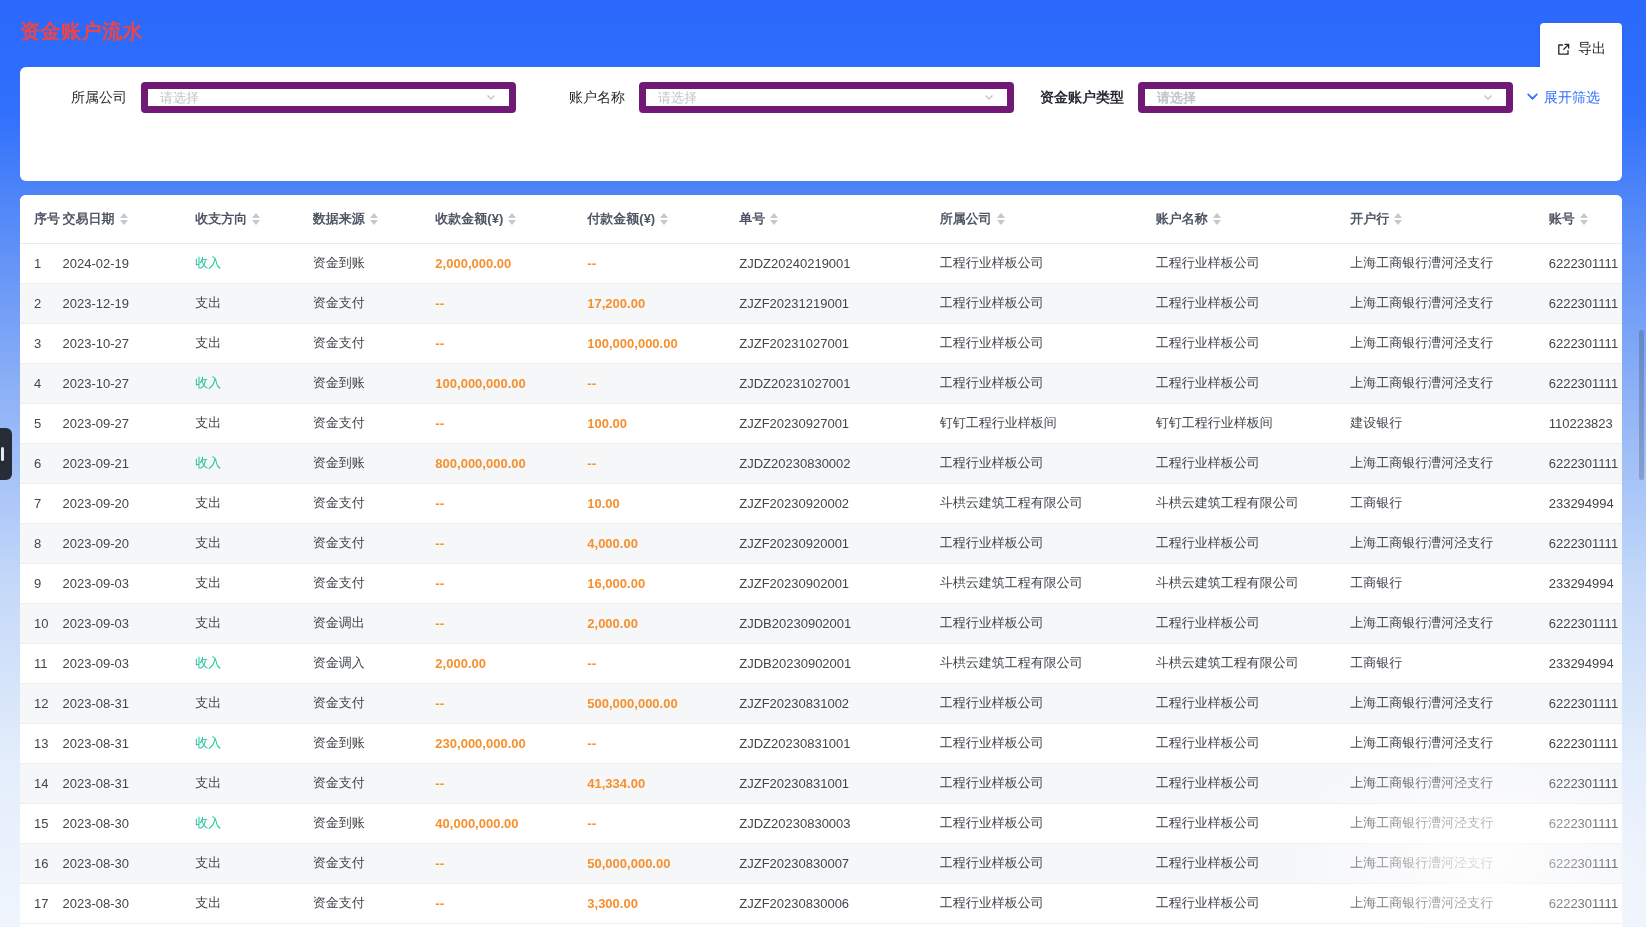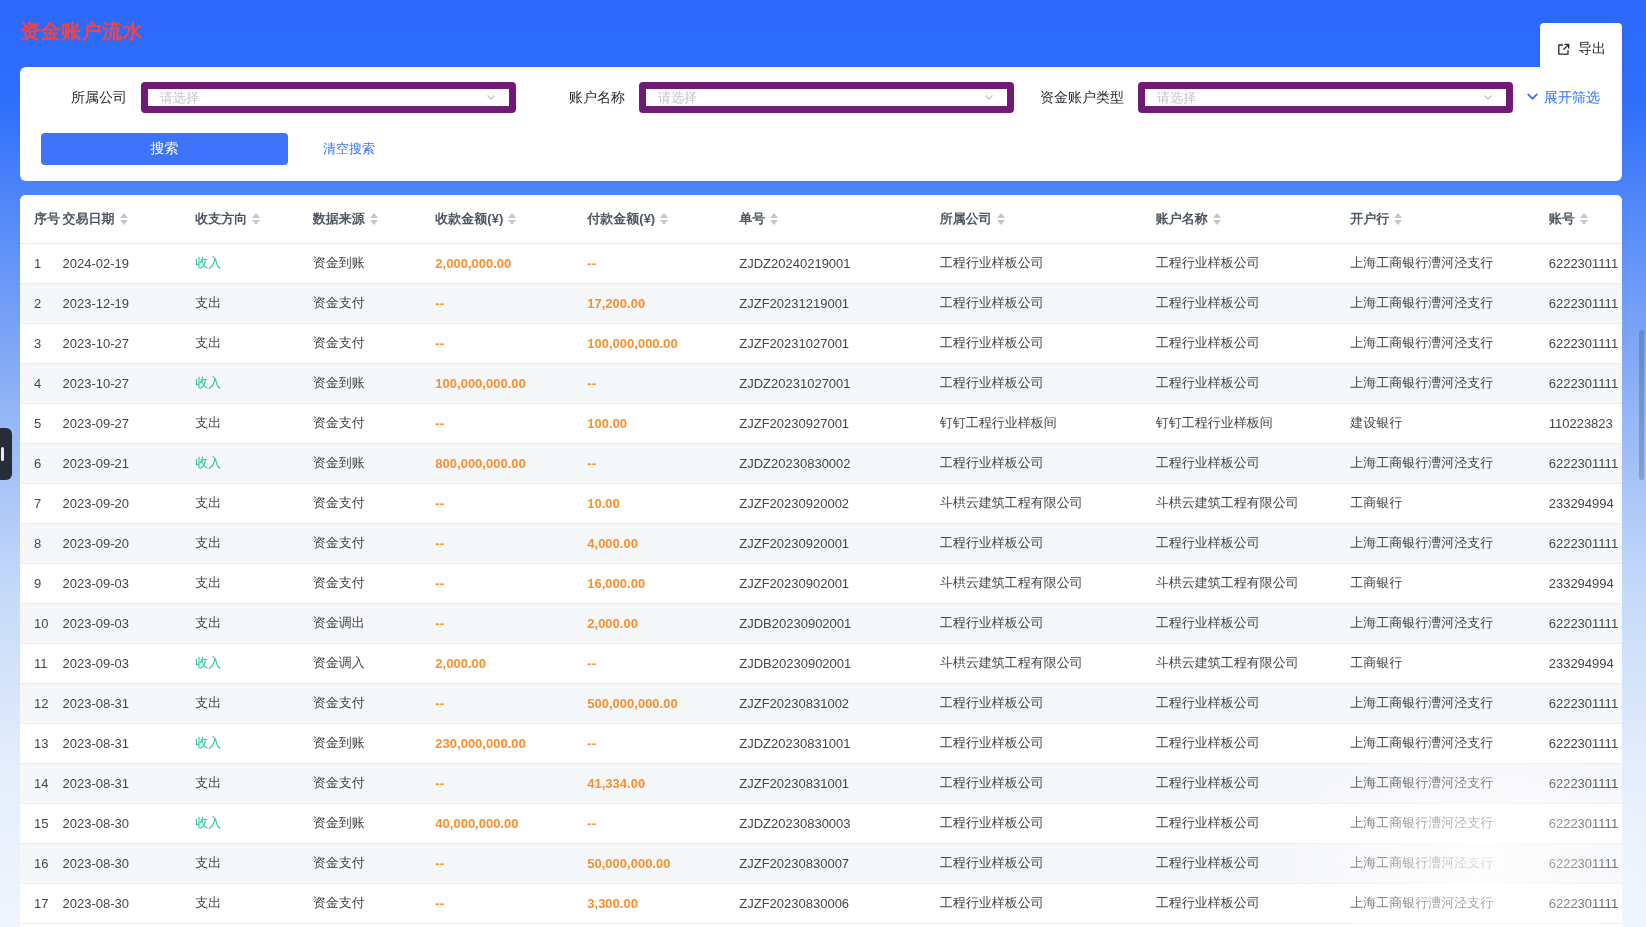--- a/index.html
+++ b/index.html
@@ -30,21 +30,21 @@
   
   .card { background:#ffffff; border-radius:6px; margin:0 24px 0 20px; position:relative; }
 
   
   .filter-card { margin-top:5px; height:114px; padding-top:15px; }
   .filter-row { display:flex; align-items:center; }
   .fgroup { display:flex; align-items:center; }
   .fgroup .flabel { font-size:14px; color:#262b33; margin-right:14px; white-space:nowrap; }
   .fg-1 { margin-left:51px; }
   .fg-2 { margin-left:53px; }
-  .fg-3 { margin-left:26px; }
+  .fg-3 { margin-left:26px;font-weight:bold; }
   .select {
     width:375px; height:31px; border:7px solid #701a75; border-radius:4px; background:#fff;
     display:flex; align-items:center; justify-content:space-between; padding:0 12px; cursor:pointer;
   }
   .select .placeholder { font-size:13px; color:#c0c4cc; }
   .expand-link {
     margin-left:auto; margin-right:22px; display:flex; align-items:center; gap:5px;
     color:#3370ff; font-size:14px; cursor:pointer; white-space:nowrap;
   }
   .btn-row { display:flex; align-items:center; margin-top:20px; padding-left:21px; }
@@ -147,24 +147,20 @@
     </div>
     <div class="expand-link">
       <span>
         <svg width="13" height="13" viewBox="0 0 12 12" fill="none" stroke="#3370ff" stroke-width="1.6" stroke-linecap="round">
             <path d="M2 4l4 4 4-4"></path>
           </svg>
       </span>
       <span>展开筛选</span>
     </div>
   </div>
-  <div class="btn-row">
-    <button class="search-btn">搜索</button>
-    <span class="clear-link">清空搜索</span>
-  </div>
 </div>
 
 <div class="card table-card">
   <table>
     <colgroup>
       <col class="c-idx">
         <col class="c-date">
         <col class="c-dir">
         <col class="c-src">
       <col class="c-in">

